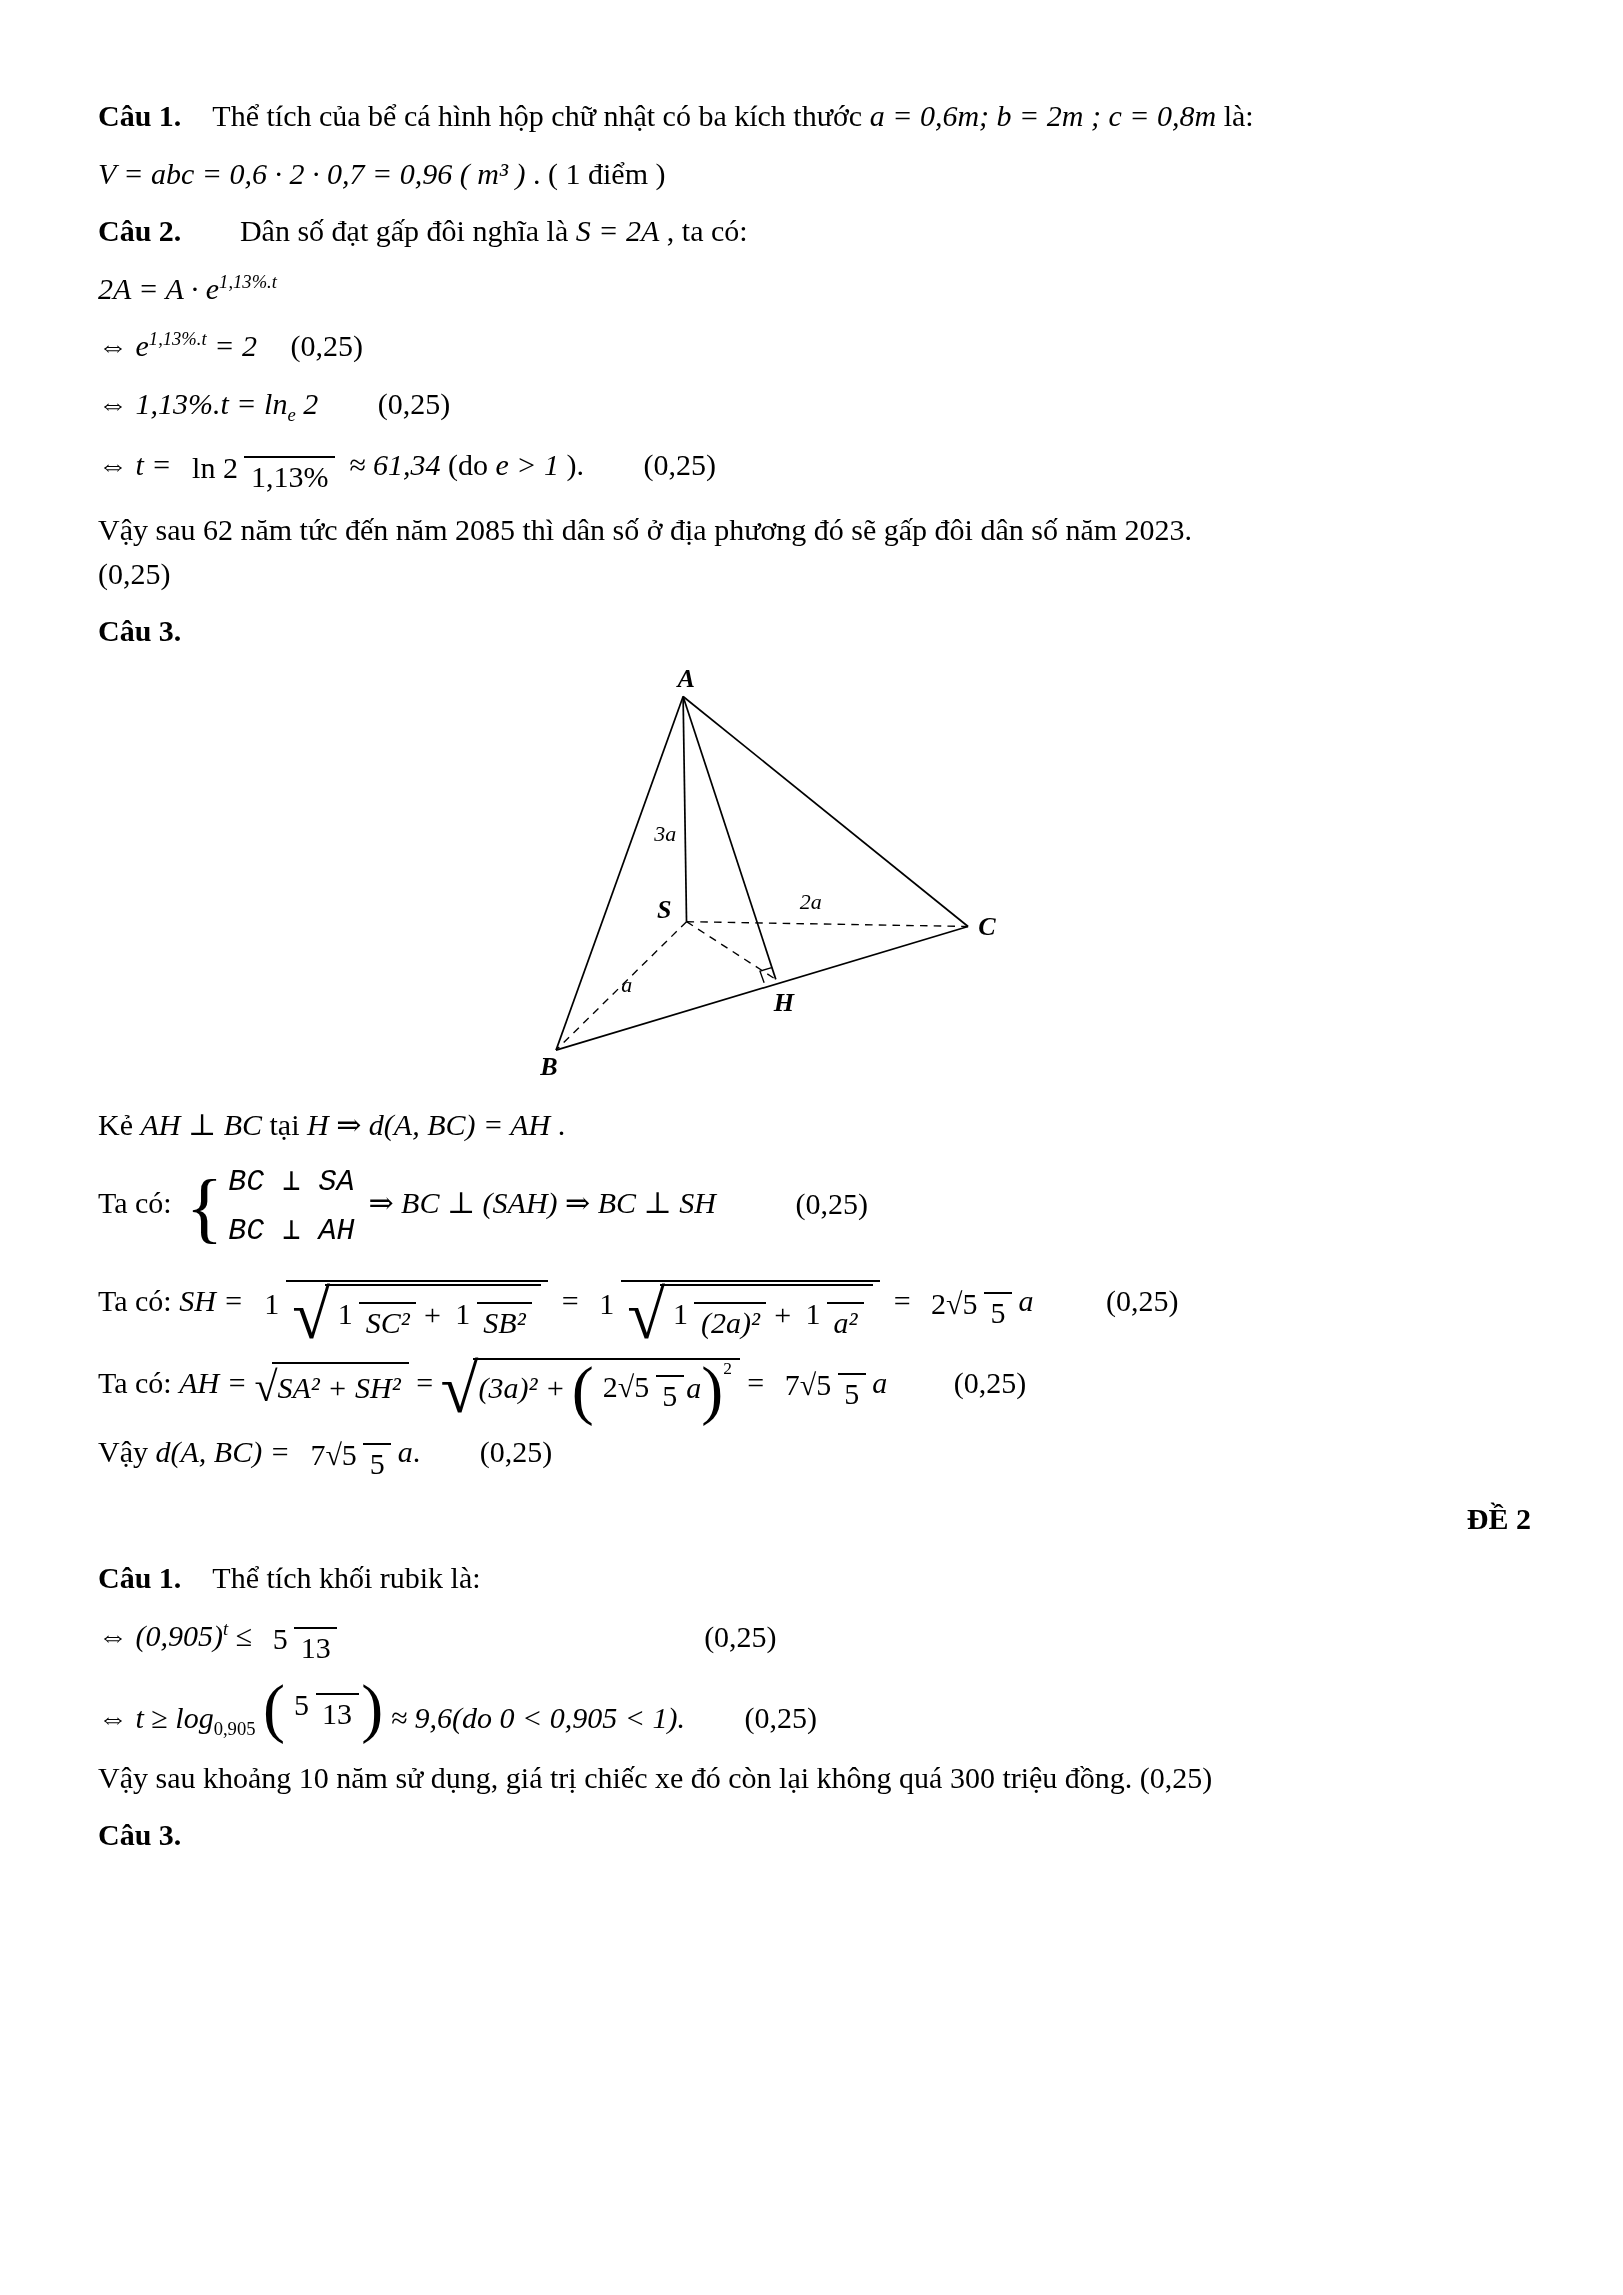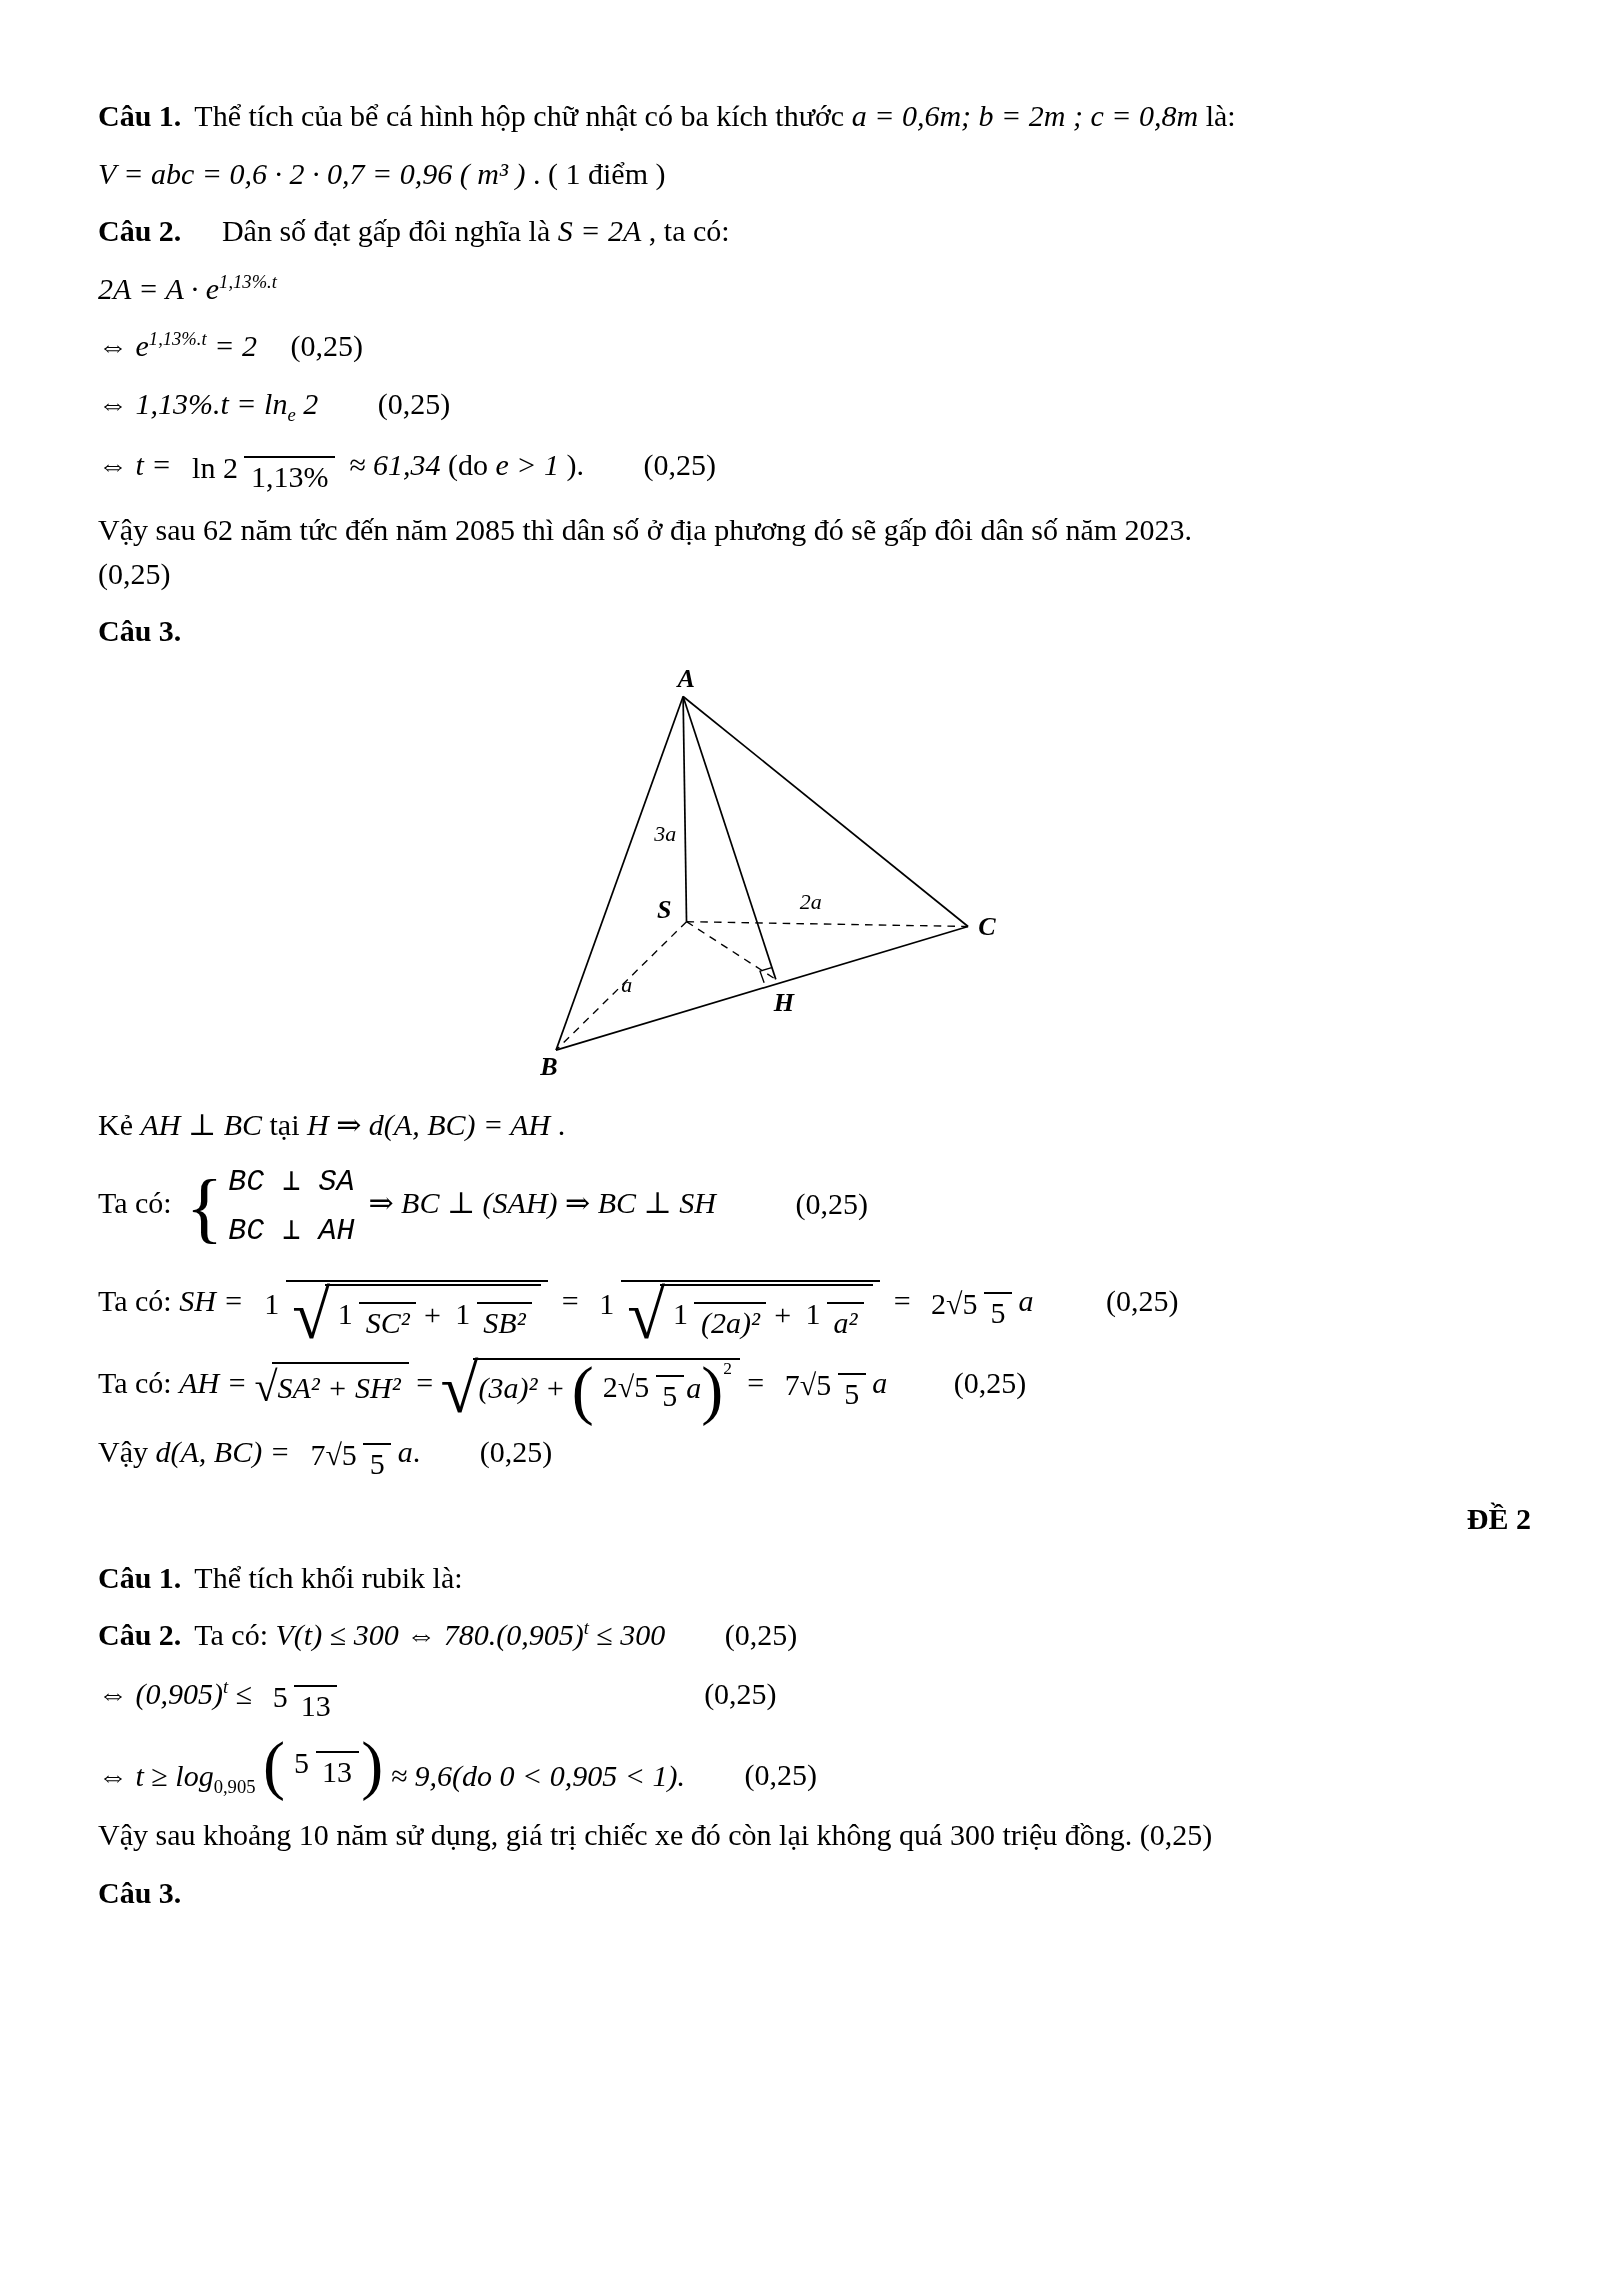--- a/index.html
+++ b/index.html
@@ -3,21 +3,21 @@
 <meta charset="utf-8">
 <style>
   html,body{margin:0;padding:0;background:#ffffff;}
   body{
     width:1623px;height:2295px;overflow:hidden;
     font-family:"Liberation Serif","DejaVu Serif",serif;
     font-size:30px;color:#000;
   }
   .page{padding:79px 92px 0 98px;}
   p.line{margin:17px 0;line-height:1.35;}
-  .qlabel{font-weight:bold;margin-right:6px;}
+  .qlabel{font-weight:bold;margin-right:24px;}
   .m{font-style:italic;}
   .up{font-style:normal;}
   .score{margin-left:52px;}
   sup{font-size:62%;}
   sub{font-size:62%;}
   
   .frac{display:inline-flex;flex-direction:row;align-items:center;vertical-align:middle;margin:0 6.5px;text-align:center;}
   .frac .num{padding:0 6.5px 2px;line-height:1.1;}
   .frac .den{border-top:2px solid #000;padding:2px 6.5px 0;line-height:1.1;margin-top:12px;}
   
@@ -239,27 +239,20 @@
   </p>
 
   <p class="center-head">ĐỀ 2</p>
 
   <p class="line">
     <span class="qlabel">Câu 1.</span>
     <span>Thể tích khối rubik là:</span>
   </p>
 
   <p class="line">
-    <span class="qlabel">Câu 2.</span>
-    <span>Ta có:</span>
-    <span class="m">V(t) ≤ 300 ⇔ 780.(0,905)</span><sup class="m">t</sup>
-    <span class="m">≤ 300</span>
-    <span class="score">(0,25)</span>
-  </p>
-  <p class="line">
     <span class="m">⇔ (0,905)</span><sup class="m">t</sup>
     <span>≤</span>
     <span class="frac">
       <span class="num">5</span>
       <span class="den">13</span>
     </span>
     <span class="score" style="margin-left:353px">(0,25)</span>
   </p>
   <p class="line">
     <span class="m">⇔ t ≥ log</span><sub>0,905</sub>

